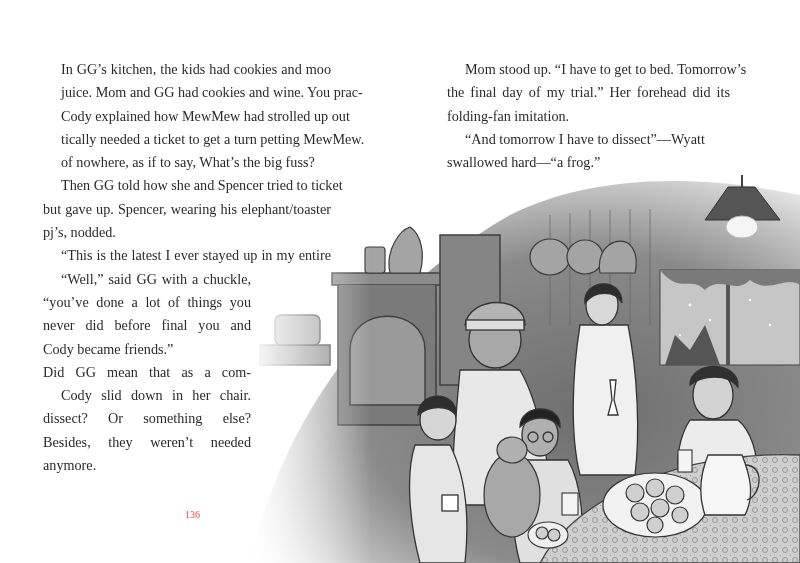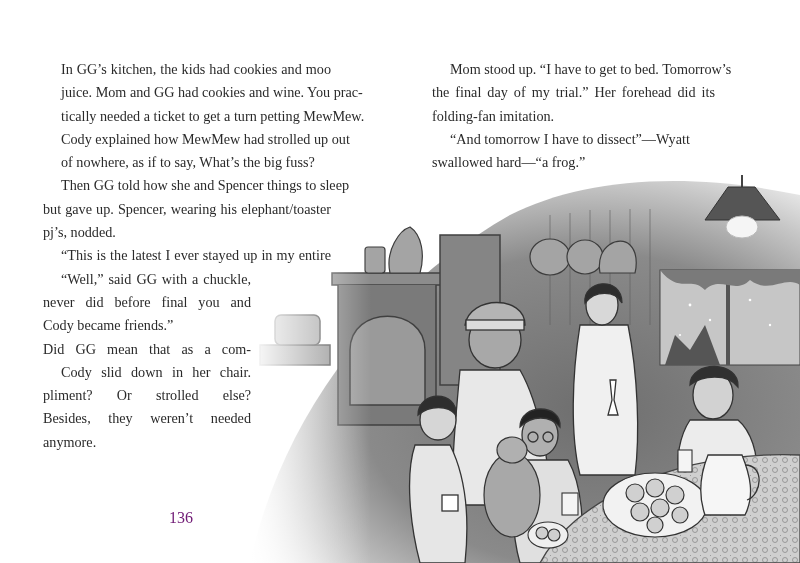--- a/index.html
+++ b/index.html
@@ -1,27 +1,27 @@
 <!DOCTYPE html>
 <html><head>
 <meta charset="utf-8">
 <style>
   html, body { margin: 0; padding: 0; background: #ffffff; }
   body { width: 800px; height: 563px; position: relative; overflow: hidden;
          font-family: "Liberation Serif", "DejaVu Serif", serif; color: #2a2a2a; }
   .page-spread { position: absolute; inset: 0; }
   .text-col { position: absolute; font-size: 14.2px; line-height: 23.3px; }
   .left-col { left: 43px; top: 58px; width: 288px; }
-  .right-col { left: 432px; top: 58px; width: 283px; }
+  .right-col { left: 447px; top: 58px; width: 283px; }
   .para { margin: 0; text-align: justify; text-indent: 0; }
   .para.indent { text-indent: 18px; }
   .para .line { display: block; text-align: justify; text-align-last: justify; white-space: nowrap; }
   .para .line.last { text-align-last: left; }
   .narrow { width: 208px; }
-  .page-number { position: absolute; left: 169px; top: 509px; font-size: 16px; color: #701a75; }
+  .page-number { position: absolute; left: 185px; top: 509px; font-size: 10px; color: #ef4444; }
 
   
   .illustration { position: absolute; left: 250px; top: 175px; width: 550px; height: 388px; overflow: hidden; }
   .illustration svg { width: 100%; height: 100%; display: block; }
 </style>
 </head>
 <body>
 
 <div class="page-spread">
 
@@ -165,41 +165,42 @@
       </g>
 
       <rect x="0" y="0" width="550" height="388" fill="url(#fade)"></rect>
     </svg>
   </div>
 
   <div class="text-col left-col">
     <p class="para indent">
       <span class="line" style="text-indent:18px">In GG’s kitchen, the kids had cookies and moo</span>
       <span class="line">juice. Mom and GG had cookies and wine. You prac-</span>
+      <span class="line">Cody explained how MewMew had strolled up out</span>
       <span class="line">tically needed a ticket to get a turn petting MewMew.</span>
-      <span class="line">Cody explained how MewMew had strolled up out</span>
       <span class="line last">of nowhere, as if to say, What’s the big fuss?</span>
     </p>
     <p class="para">
-      <span class="line" style="text-indent:18px">Then GG told how she and Spencer things to sleep</span>
+      <span class="line" style="text-indent:18px">Then GG told how she and Spencer tried to ticket</span>
       <span class="line">but gave up. Spencer, wearing his elephant/toaster</span>
       <span class="line last">pj’s, nodded.</span>
     </p>
     <p class="para">
       <span class="line" style="text-indent:18px">“This is the latest I ever stayed up in my entire</span>
     </p>
     <p class="para narrow">
       <span class="line" style="text-indent:18px">“Well,” said GG with a chuckle,</span>
+      <span class="line">“you’ve done a lot of things you</span>
       <span class="line">never did before final you and</span>
       <span class="line last">Cody became friends.”</span>
     </p>
     <p class="para narrow">
       <span class="line">Did GG mean that as a com-</span>
       <span class="line" style="text-indent:18px">Cody slid down in her chair.</span>
-      <span class="line">pliment? Or strolled else?</span>
+      <span class="line">dissect? Or something else?</span>
       <span class="line">Besides, they weren’t needed</span>
       <span class="line last">anymore.</span>
     </p>
   </div>
 
   <div class="page-number">136</div>
 
   <div class="text-col right-col">
     <p class="para">
       <span class="line" style="text-indent:18px">Mom stood up. “I have to get to bed. Tomorrow’s</span>

